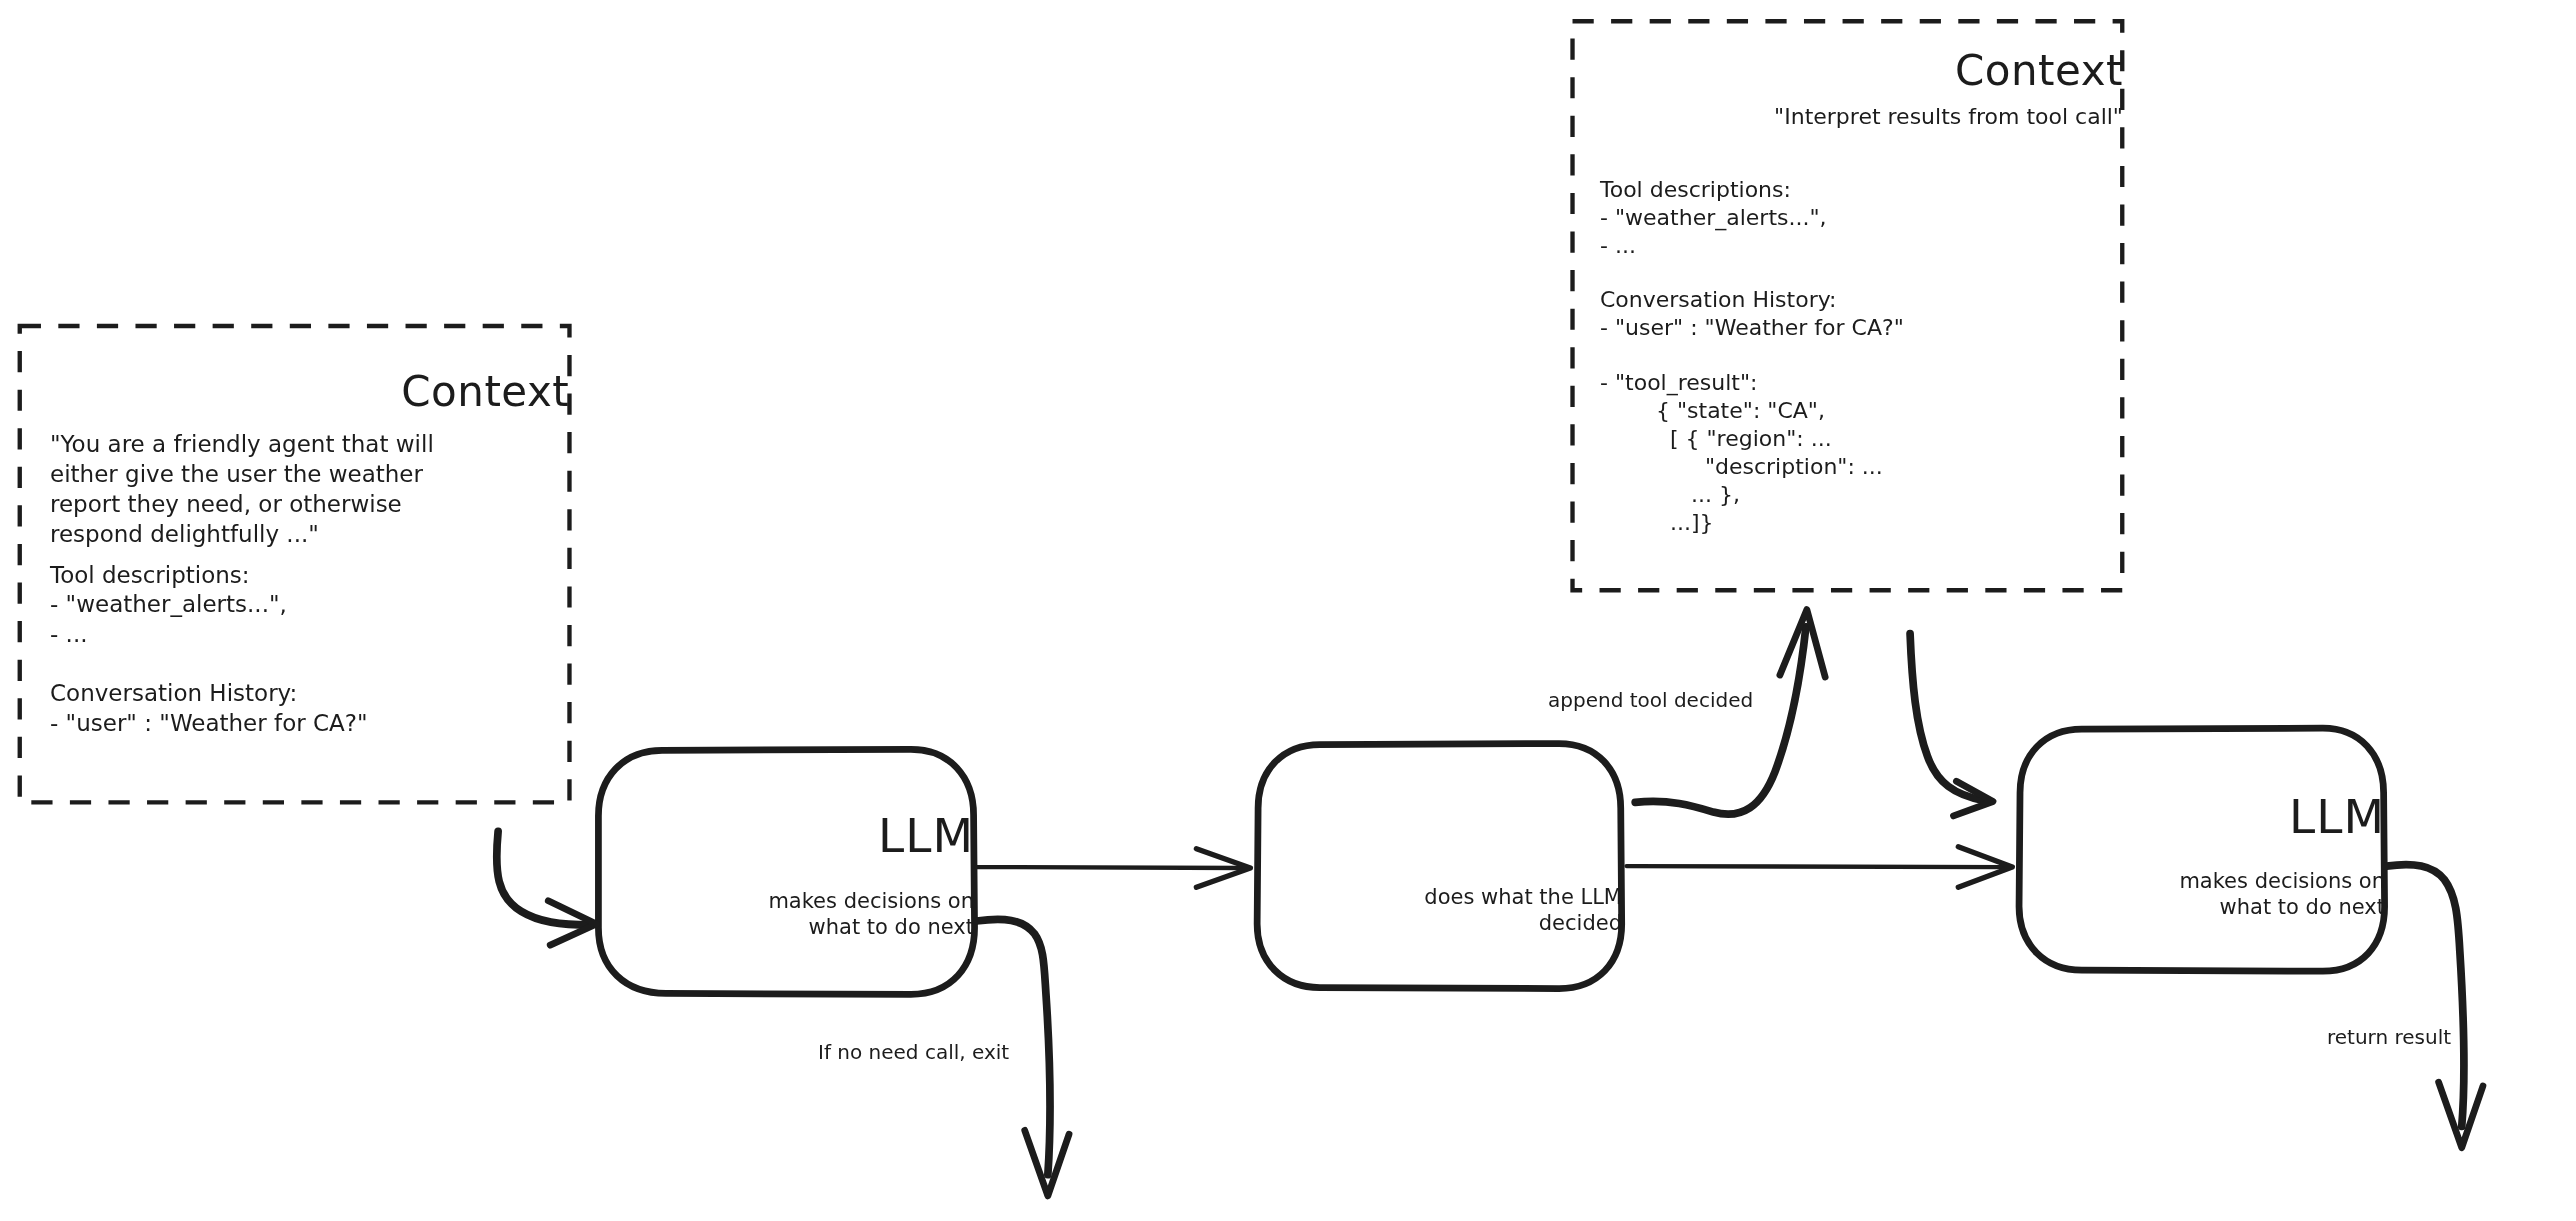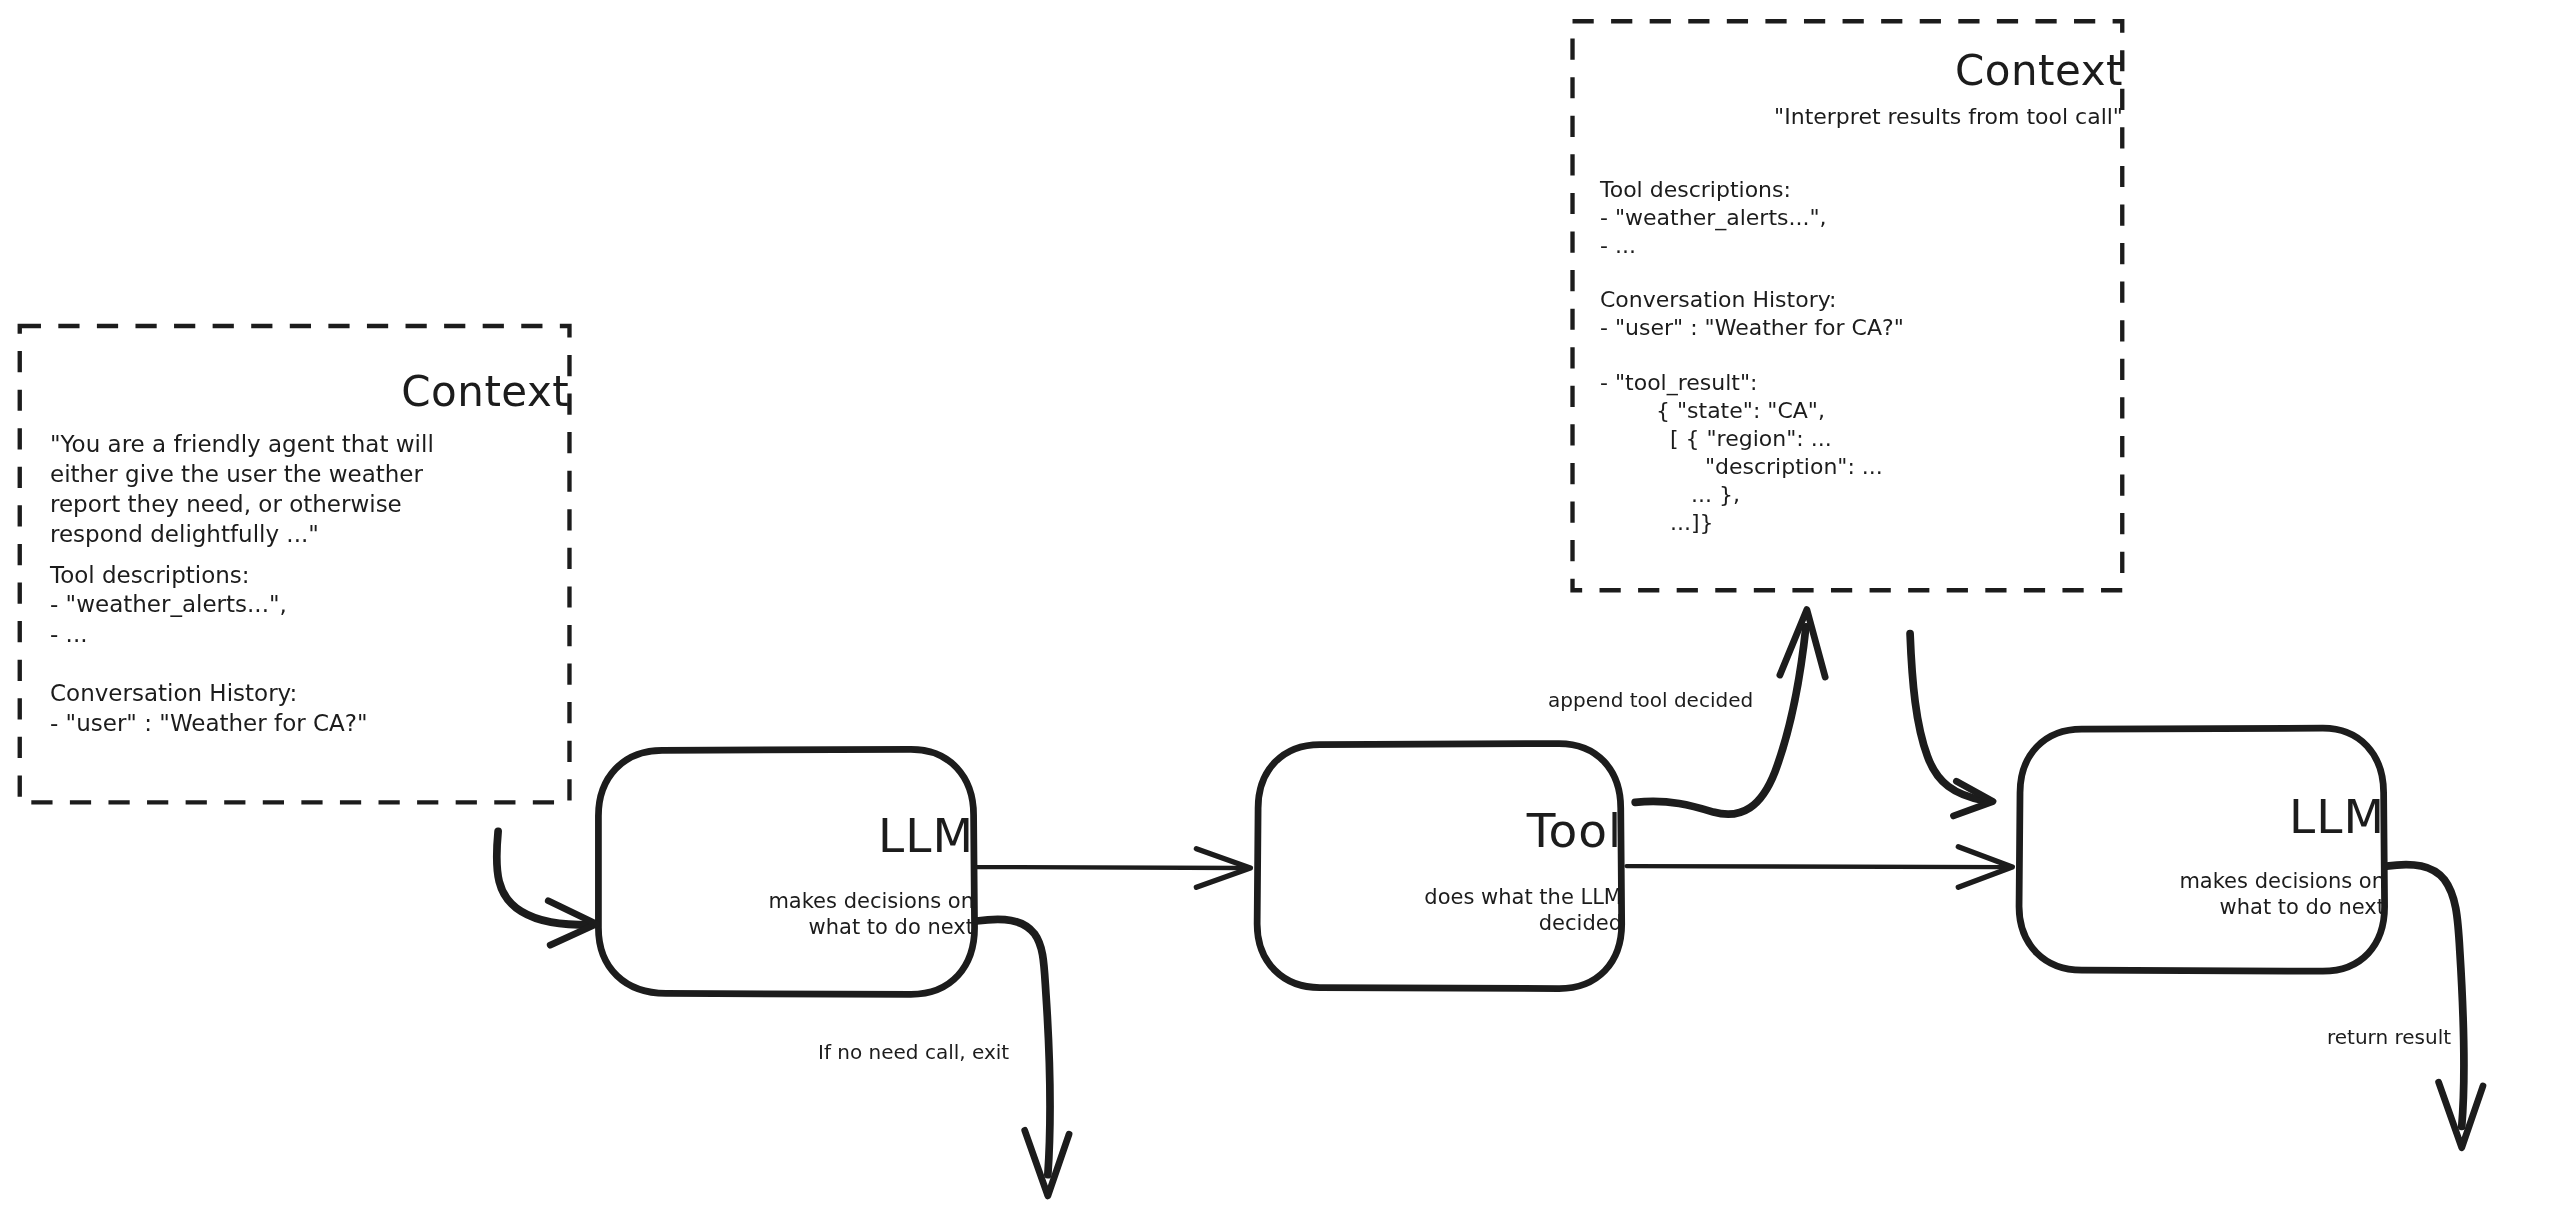--- a/index.html
+++ b/index.html
@@ -236,21 +236,20 @@
   <div class="txt ctx-body-r pre" style="left:1600px; top:397px;">        { "state": "CA",
           [ { "region": ...
                "description": ...
              ... },
           ...]}</div>
 
   <div class="txt node-title center" style="left:598px; top:808px; width:376px;">LLM</div>
   <div class="txt node-sub center" style="left:598px; top:888px; width:376px;">makes decisions on
 what to do next</div>
 
-  <div class="txt node-title center" style="left:1258px; top:803px; width:364px;">Tool</div>
   <div class="txt node-sub center" style="left:1258px; top:884px; width:364px;">does what the LLM
 decided</div>
 
   <div class="txt node-title center" style="left:2020px; top:789px; width:365px;">LLM</div>
   <div class="txt node-sub center" style="left:2020px; top:868px; width:365px;">makes decisions on
 what to do next</div>
 
   <div class="txt edge-label" style="left:818px; top:1040px;">If no need call, exit</div>
 
   <div class="txt edge-label" style="left:1548px; top:688px;">append tool decided</div>

